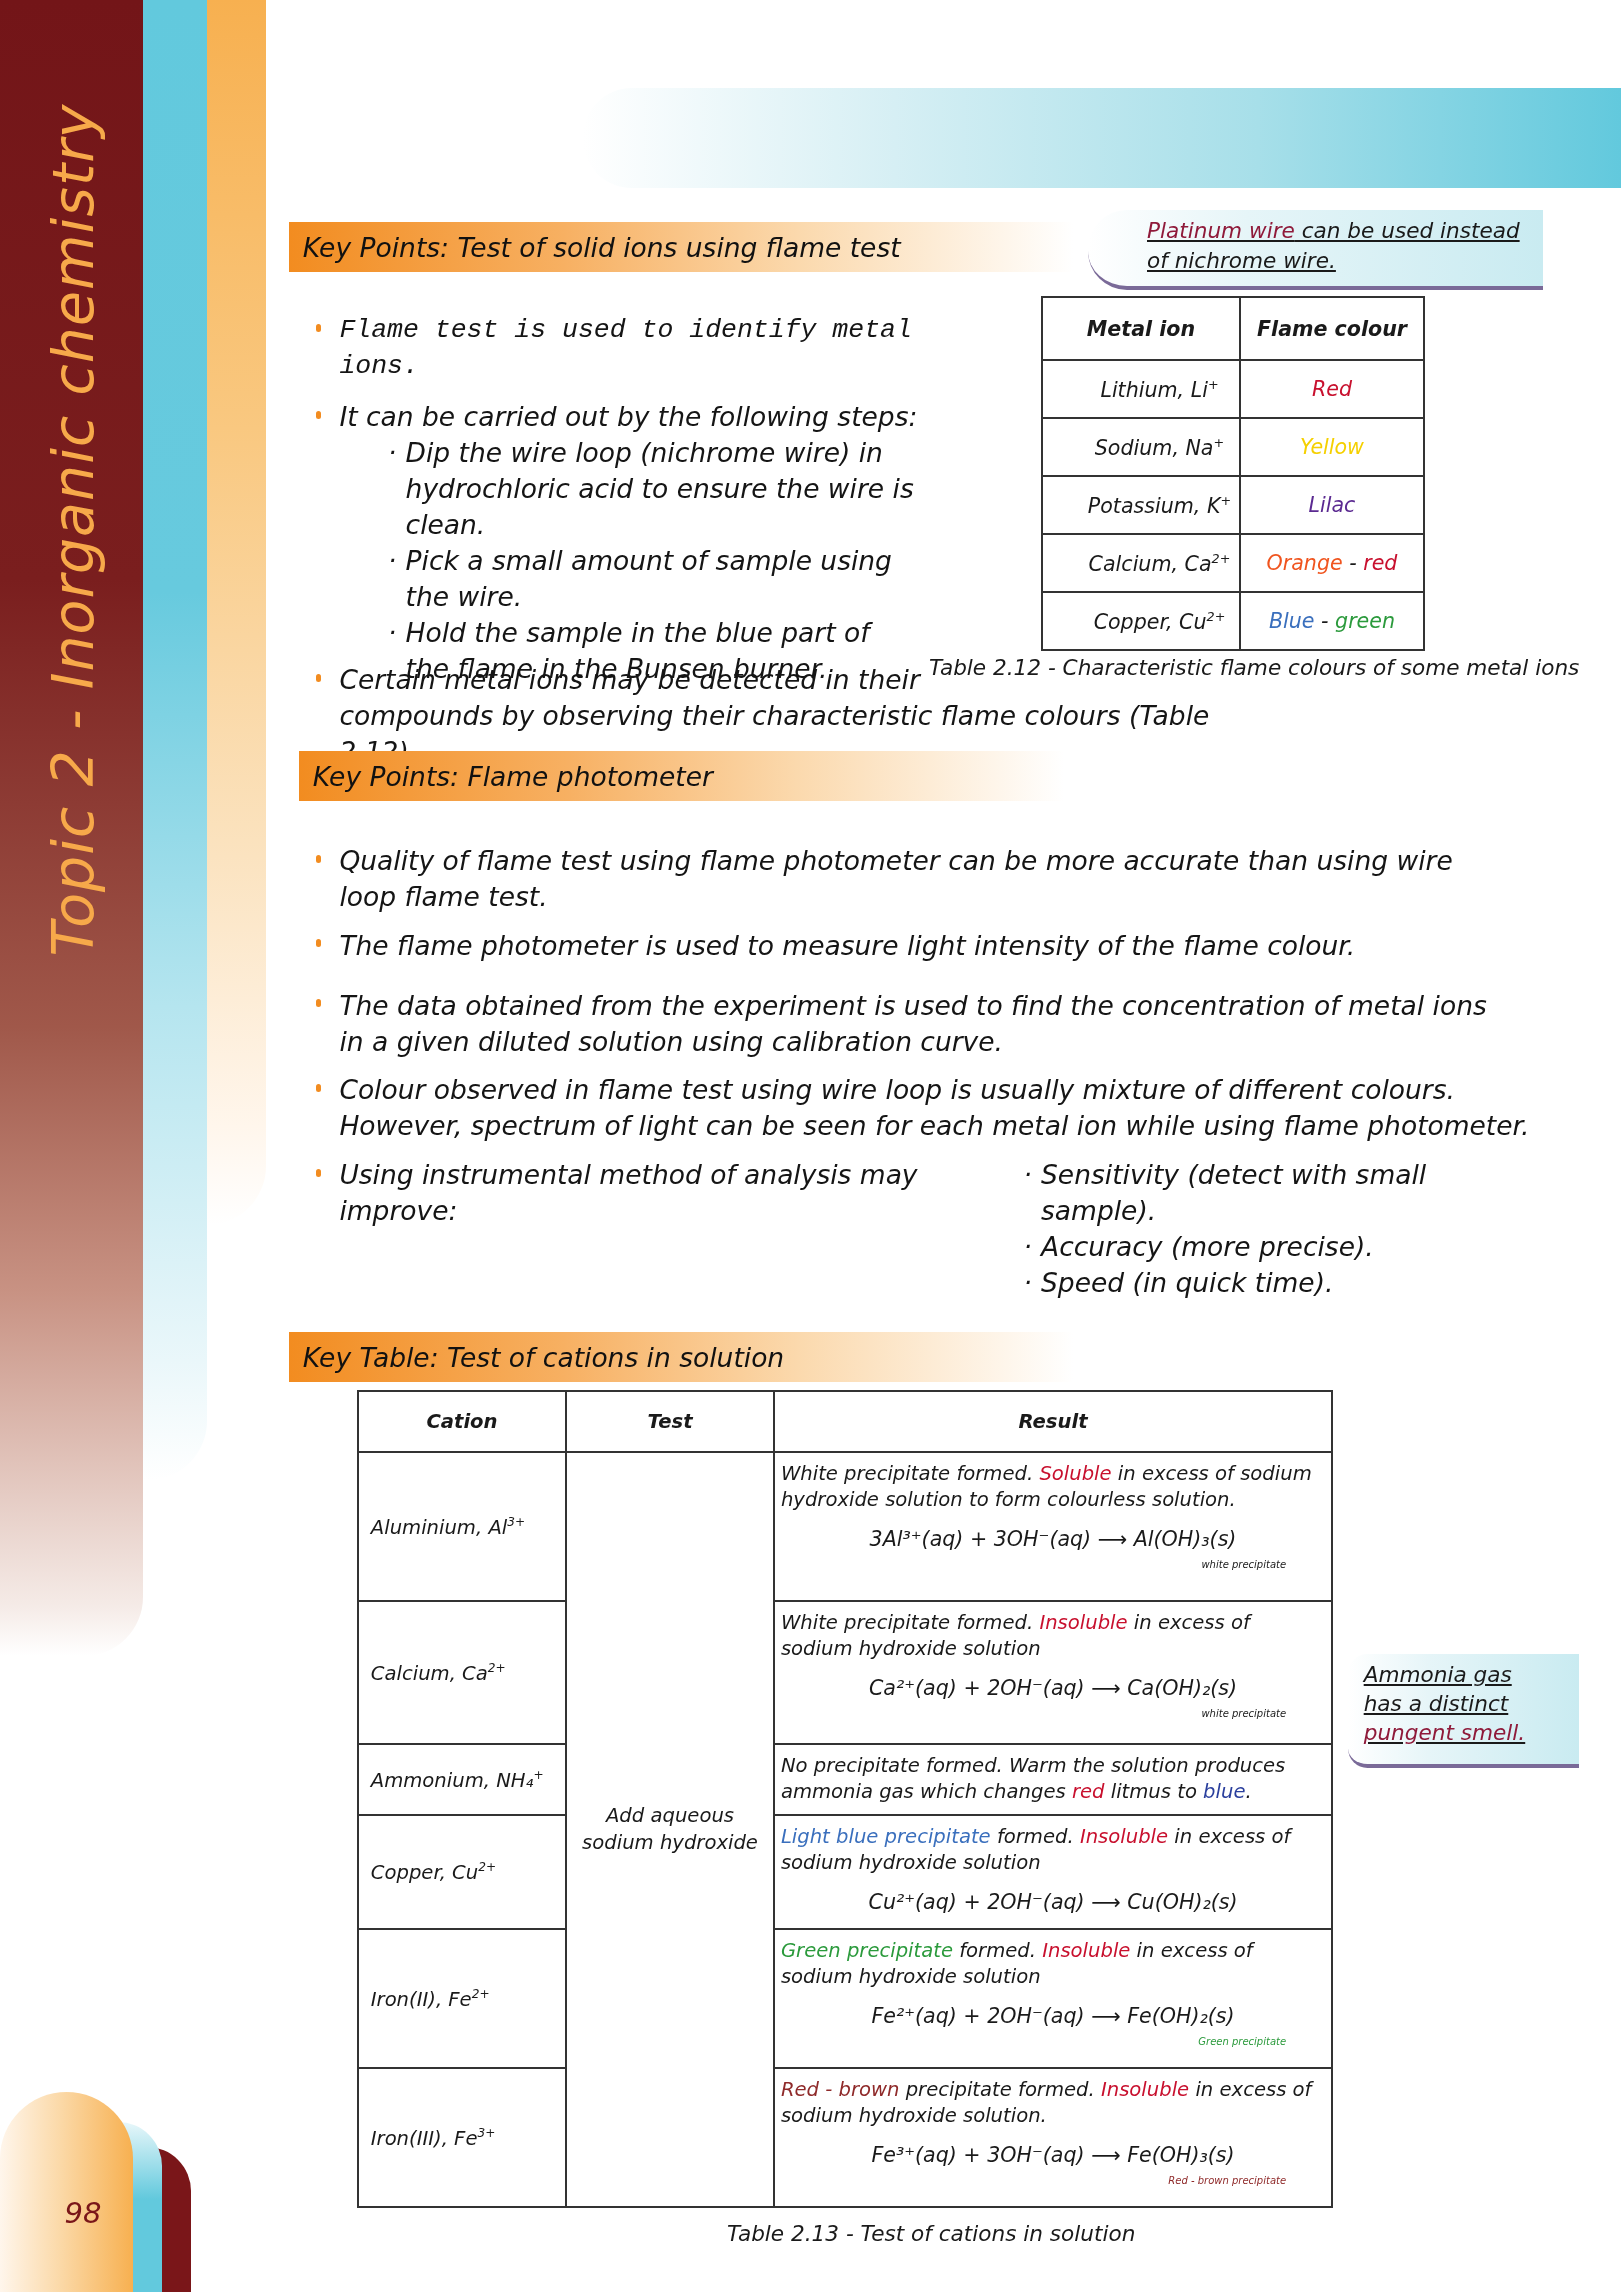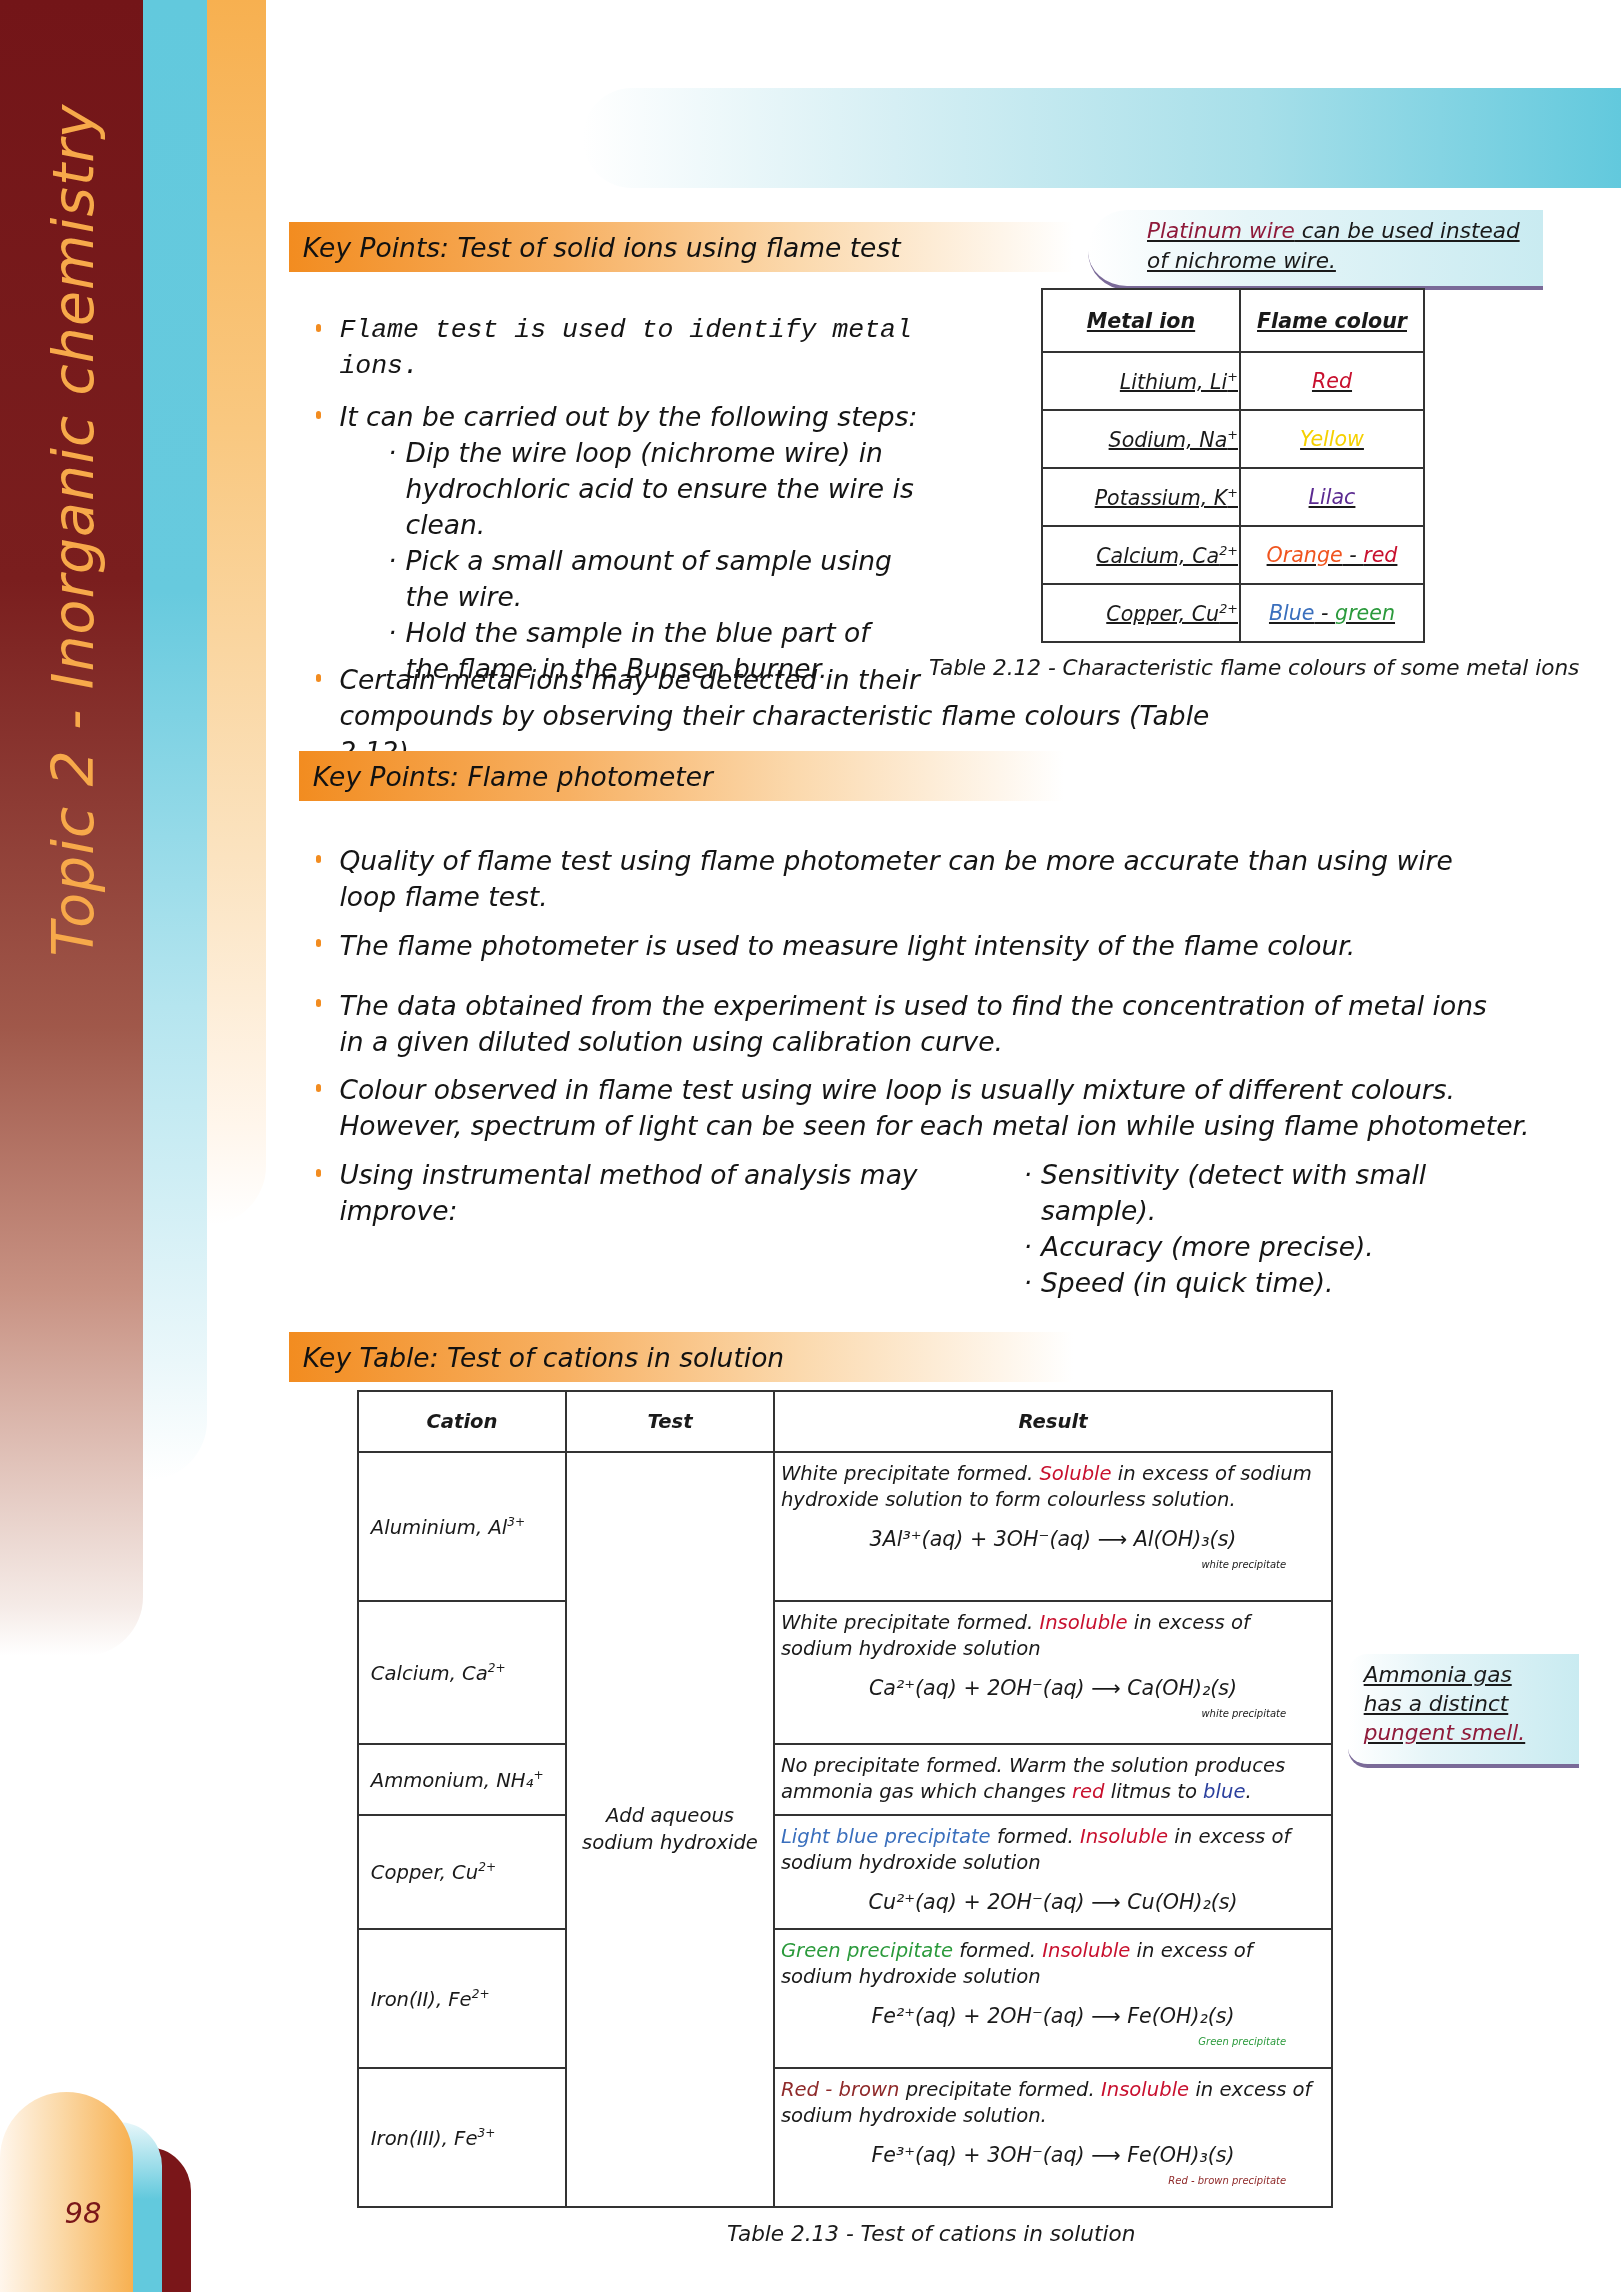--- a/index.html
+++ b/index.html
@@ -50,21 +50,21 @@
   
   .note { background:linear-gradient(to right,#ffffff 0%,#e6f5f8 35%,#c9ebf1 100%);
     border-bottom:4.9px solid #7a6a98; border-top-left-radius:39px; border-bottom-left-radius:39px;
     box-sizing:border-box; font-style:italic; color:#1a1a1a;text-decoration:underline; }
   .hl { color:#8f1a3a; }
 
   
   table { border-collapse:collapse; }
   .ft td, .ft th { border:2px solid #333; font-style:italic; font-size:20.6px; height:54px; }
   .ft th { font-weight:bold; font-size:20.6px; height:59px; }
-  .ft td.ion { padding-left:38px; text-align:right; }
+  .ft td.ion { padding-left:38px; text-align:center; }
   .ft td.col { text-align:center; }
   sup { font-size:0.62em; }
 
   .caption { font-style:italic; font-size:21.6px; color:#1a1a1a; }
 
   
   .ct td, .ct th { border:2px solid #333; font-style:italic; font-size:19.6px; vertical-align:middle; }
   .ct th { font-weight:bold; height:57px; }
   .ct td.cat { padding-left:11.8px; }
   .ct td.res { padding:7.8px 5.9px; line-height:26.5px; vertical-align:top; }
@@ -100,21 +100,21 @@
   <div class="bul" style="margin-bottom:15px;font-family:Liberation Mono, monospace;"><span>Flame test is used to identify metal ions.</span></div>
   <div class="bul"><span>It can be carried out by the following steps:</span></div>
   <div class="sub" style="margin-left:74px;"><span>Dip the wire loop (nichrome wire) in hydrochloric acid to ensure the wire is clean.</span></div>
   <div class="sub" style="margin-left:74px;"><span>Pick a small amount of sample using the wire.</span></div>
   <div class="sub" style="margin-left:74px;"><span>Hold the sample in the blue part of the flame in the Bunsen burner.</span></div>
 </div>
 <div class="abs txt" style="left:312px; top:662px; width:980px;">
   <div class="bul"><span>Certain metal ions may be detected in their</span><br><span>compounds by observing their characteristic flame colours (Table 2.12).</span></div>
 </div>
 
-<table class="abs ft" style="left:1041px; top:288px; width:384px;text-decoration:underline;">
+<table class="abs ft" style="left:1041px; top:296px; width:384px;">
   <thead>
     <tr>
       <th style="width:194px;">Metal ion</th>
       <th>Flame colour</th>
     </tr>
   </thead>
   <tbody id="flame-body">
       <tr>
         <td class="ion"><span>Lithium, Li</span><sup>+</sup></td>
         <td class="col"><span style="color: rgb(200, 16, 46);">Red</span></td>

